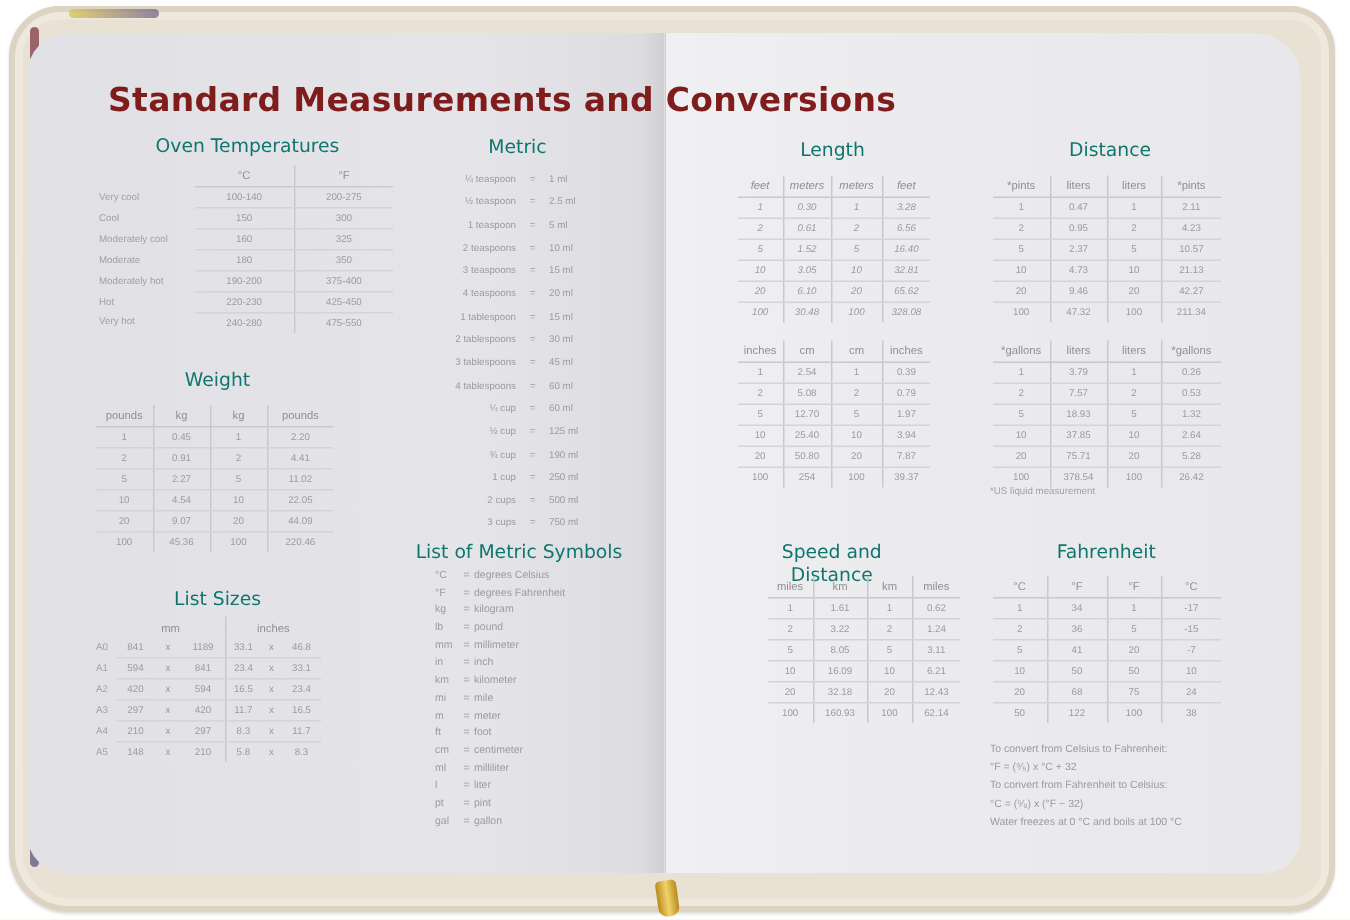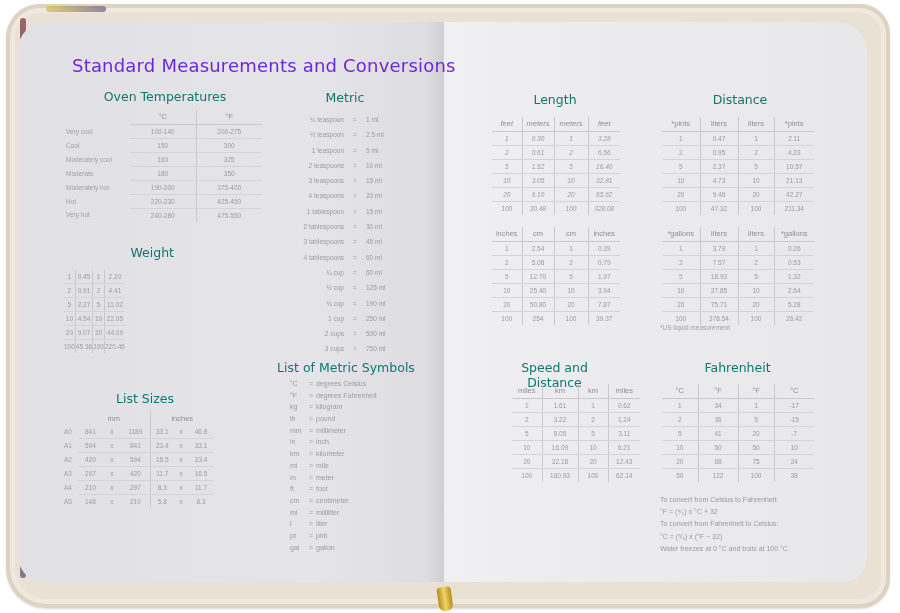--- a/index.html
+++ b/index.html
@@ -44,22 +44,22 @@
     background: linear-gradient(90deg, #f0f0f3 0%, #ececef 30%, #e8e8eb 100%);
     box-shadow: inset 1px 0 0 #cfcfd4;
   }
   .page.left::after {
     content: ""; position: absolute; right: 0; top: 0; width: 16px; height: 100%;
     background: linear-gradient(90deg, rgba(0,0,0,0), rgba(0,0,0,0.06));
   }
 
   .main-title {
     position: absolute; left: 48px; top: 33px;
-    font-size: 18px; color: #6d28d9; letter-spacing: 0.2px;
-    font-family: "DejaVu Sans", sans-serif; font-weight: 400;
+    font-size: 22px; color: #7f1d1d; letter-spacing: 0.2px;
+    font-family: "DejaVu Sans", sans-serif; font-weight: 700;
   }
   .section-title {
     position: absolute; font-size: 12.5px; color: #0f766e;
     font-family: "DejaVu Sans", sans-serif; text-align: center;
   }
 
   table { border-collapse: collapse; position: absolute; font-size: 6.5px; color: #9a9aa0; }
   td, th { font-weight: normal; text-align: center; padding: 0; height: 13px; line-height: 13px; }
   th { color: #8e8e94; font-size: 7.5px; border-bottom: 1px solid #c8c8cd; height: 14px; }
   td { border-bottom: 1px solid #d4d4d8; }
@@ -224,23 +224,29 @@
       <span class="eq">=</span>
       <span class="b">500 ml</span>
     </div>
   <div class="row">
       <span class="a">3 cups</span>
       <span class="eq">=</span>
       <span class="b">750 ml</span>
     </div>
 </div>
 
-<div class="section-title" style="left:84px;top:245px;width:90px;text-align:right;">Weight</div>
+<div class="section-title" style="left:100px;top:245px;width:90px;">Weight</div>
 <table style="left:64px;top:270px;">
   <tbody>
+      <tr>
+    <th class="vsep" style="width:38px;">pounds</th>
+    <th class="vsep" style="width:38px;">kg</th>
+    <th class="vsep" style="width:38px;">kg</th>
+    <th style="width:44px;">pounds</th>
+  </tr>
   <tr>
         <td class="vsep">1</td>
         <td class="vsep">0.45</td>
         <td class="vsep">1</td>
         <td>2.20</td>
       </tr>
   <tr>
         <td class="vsep">2</td>
         <td class="vsep">0.91</td>
         <td class="vsep">2</td>

